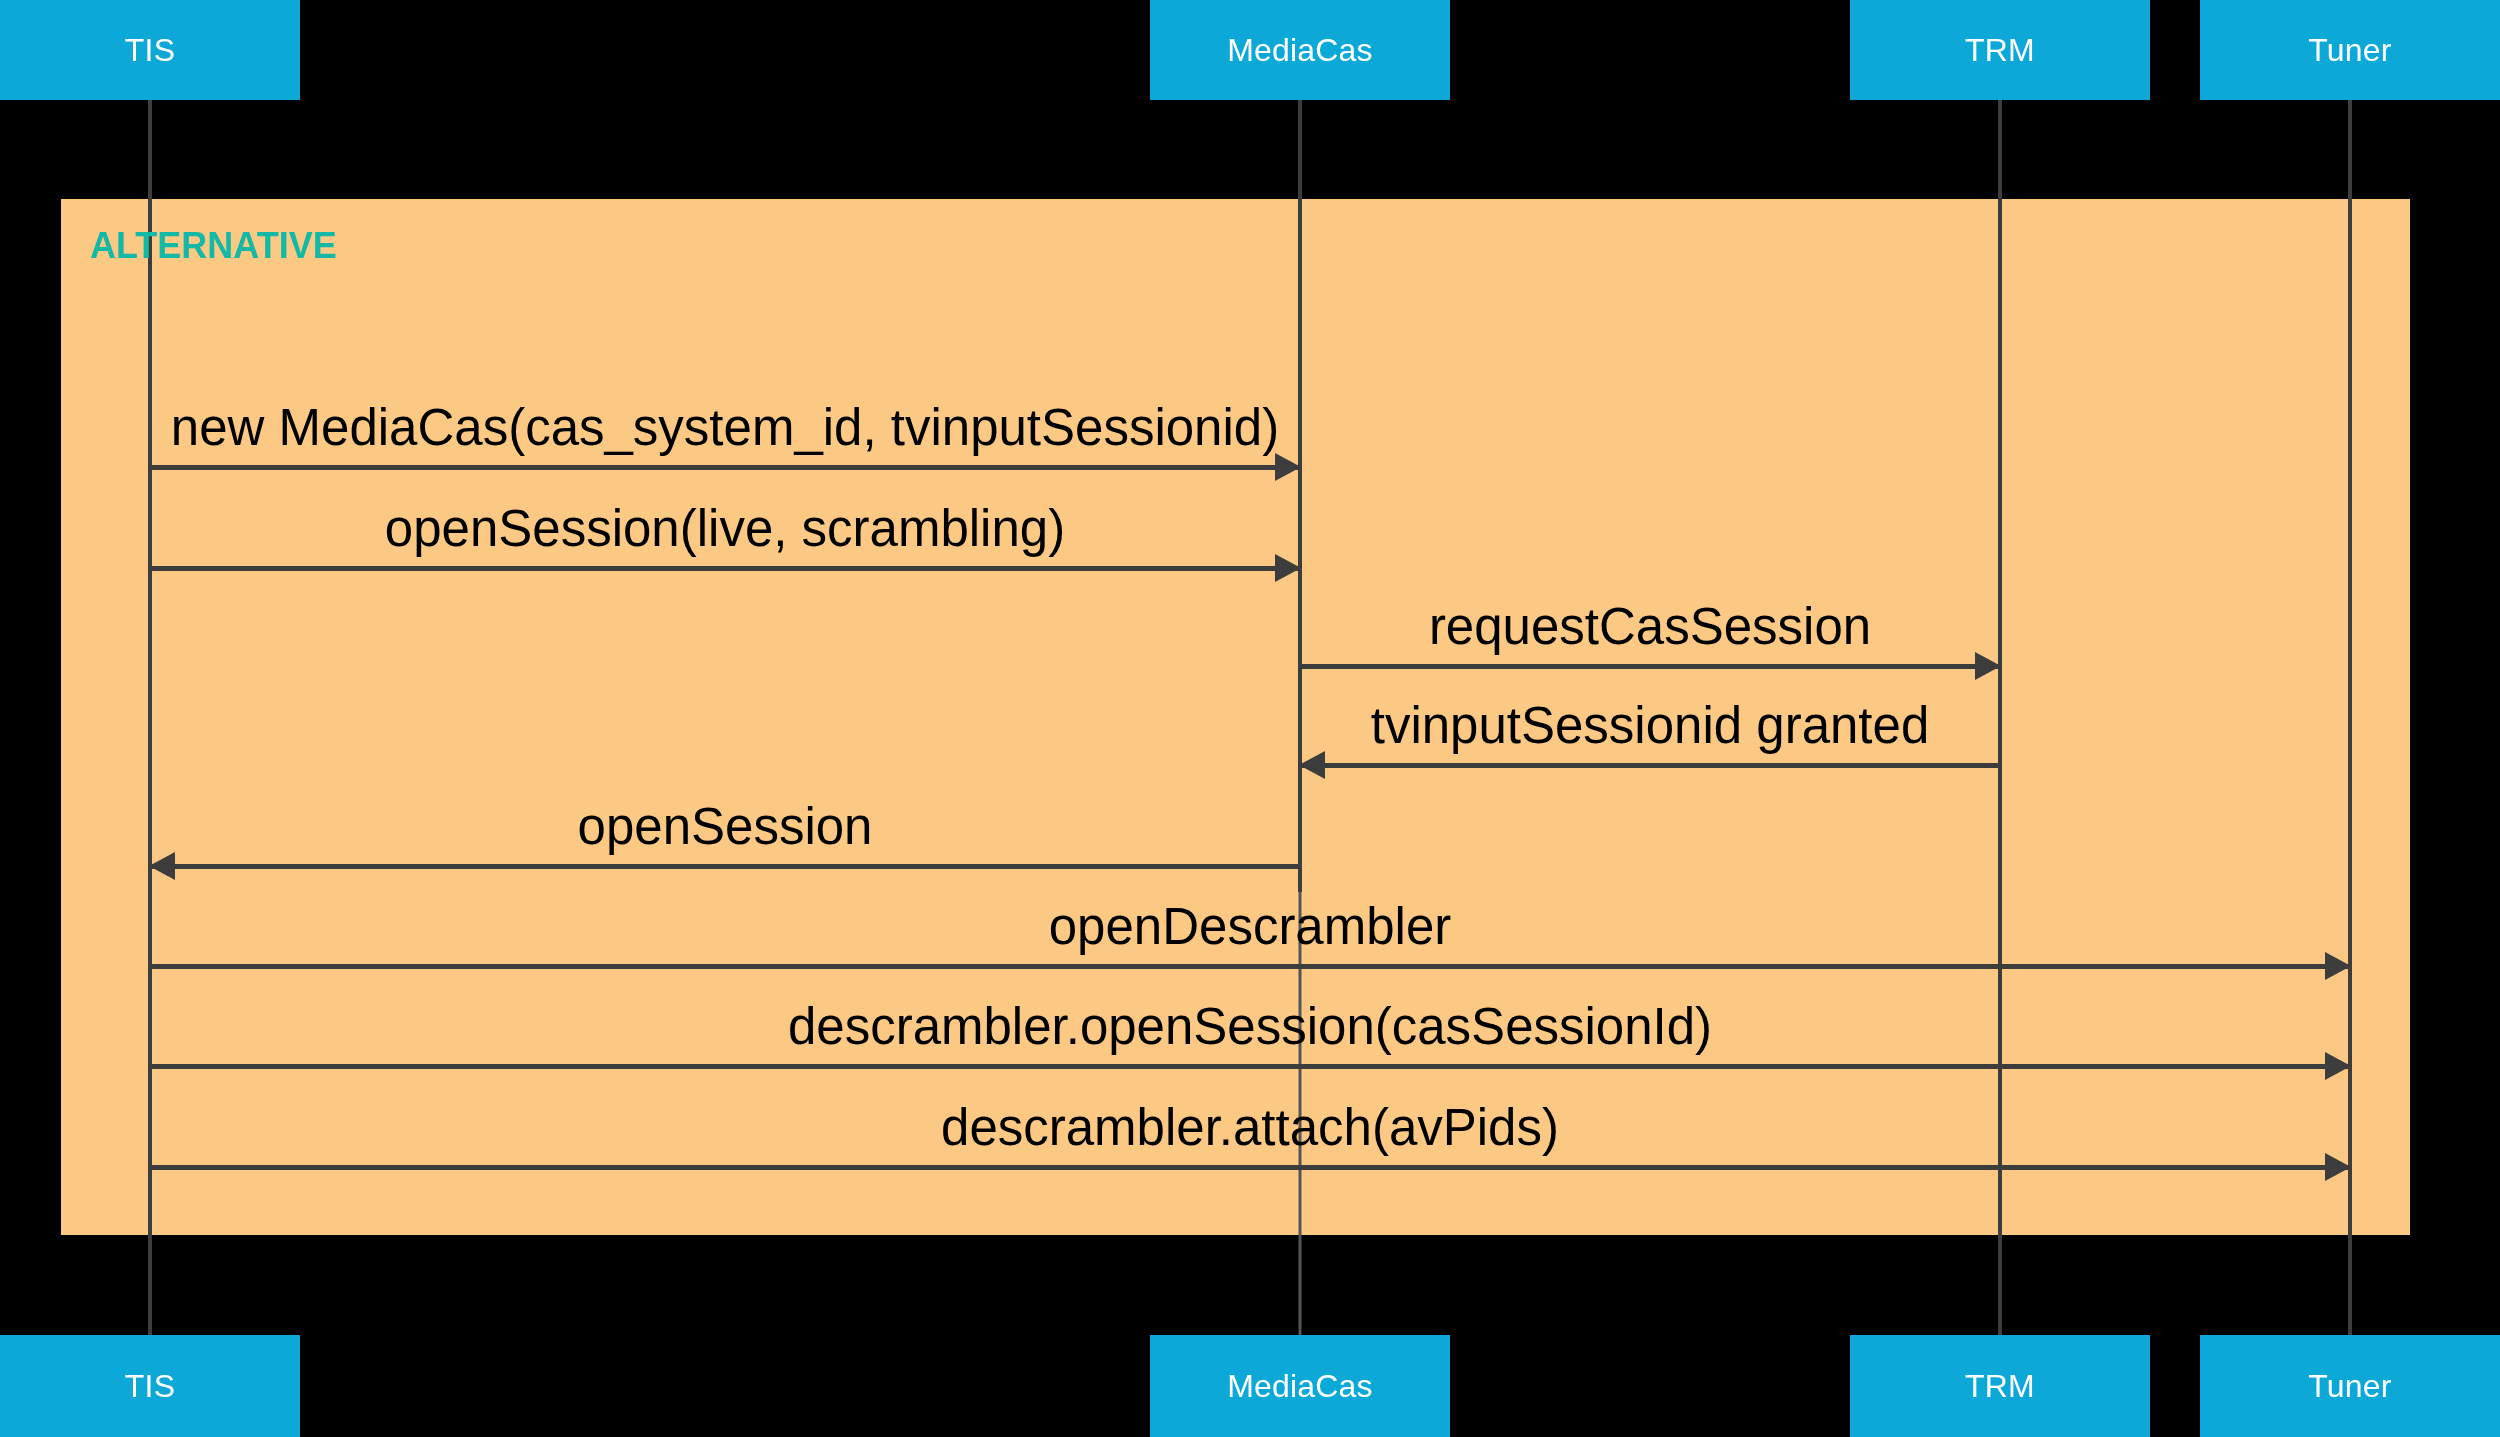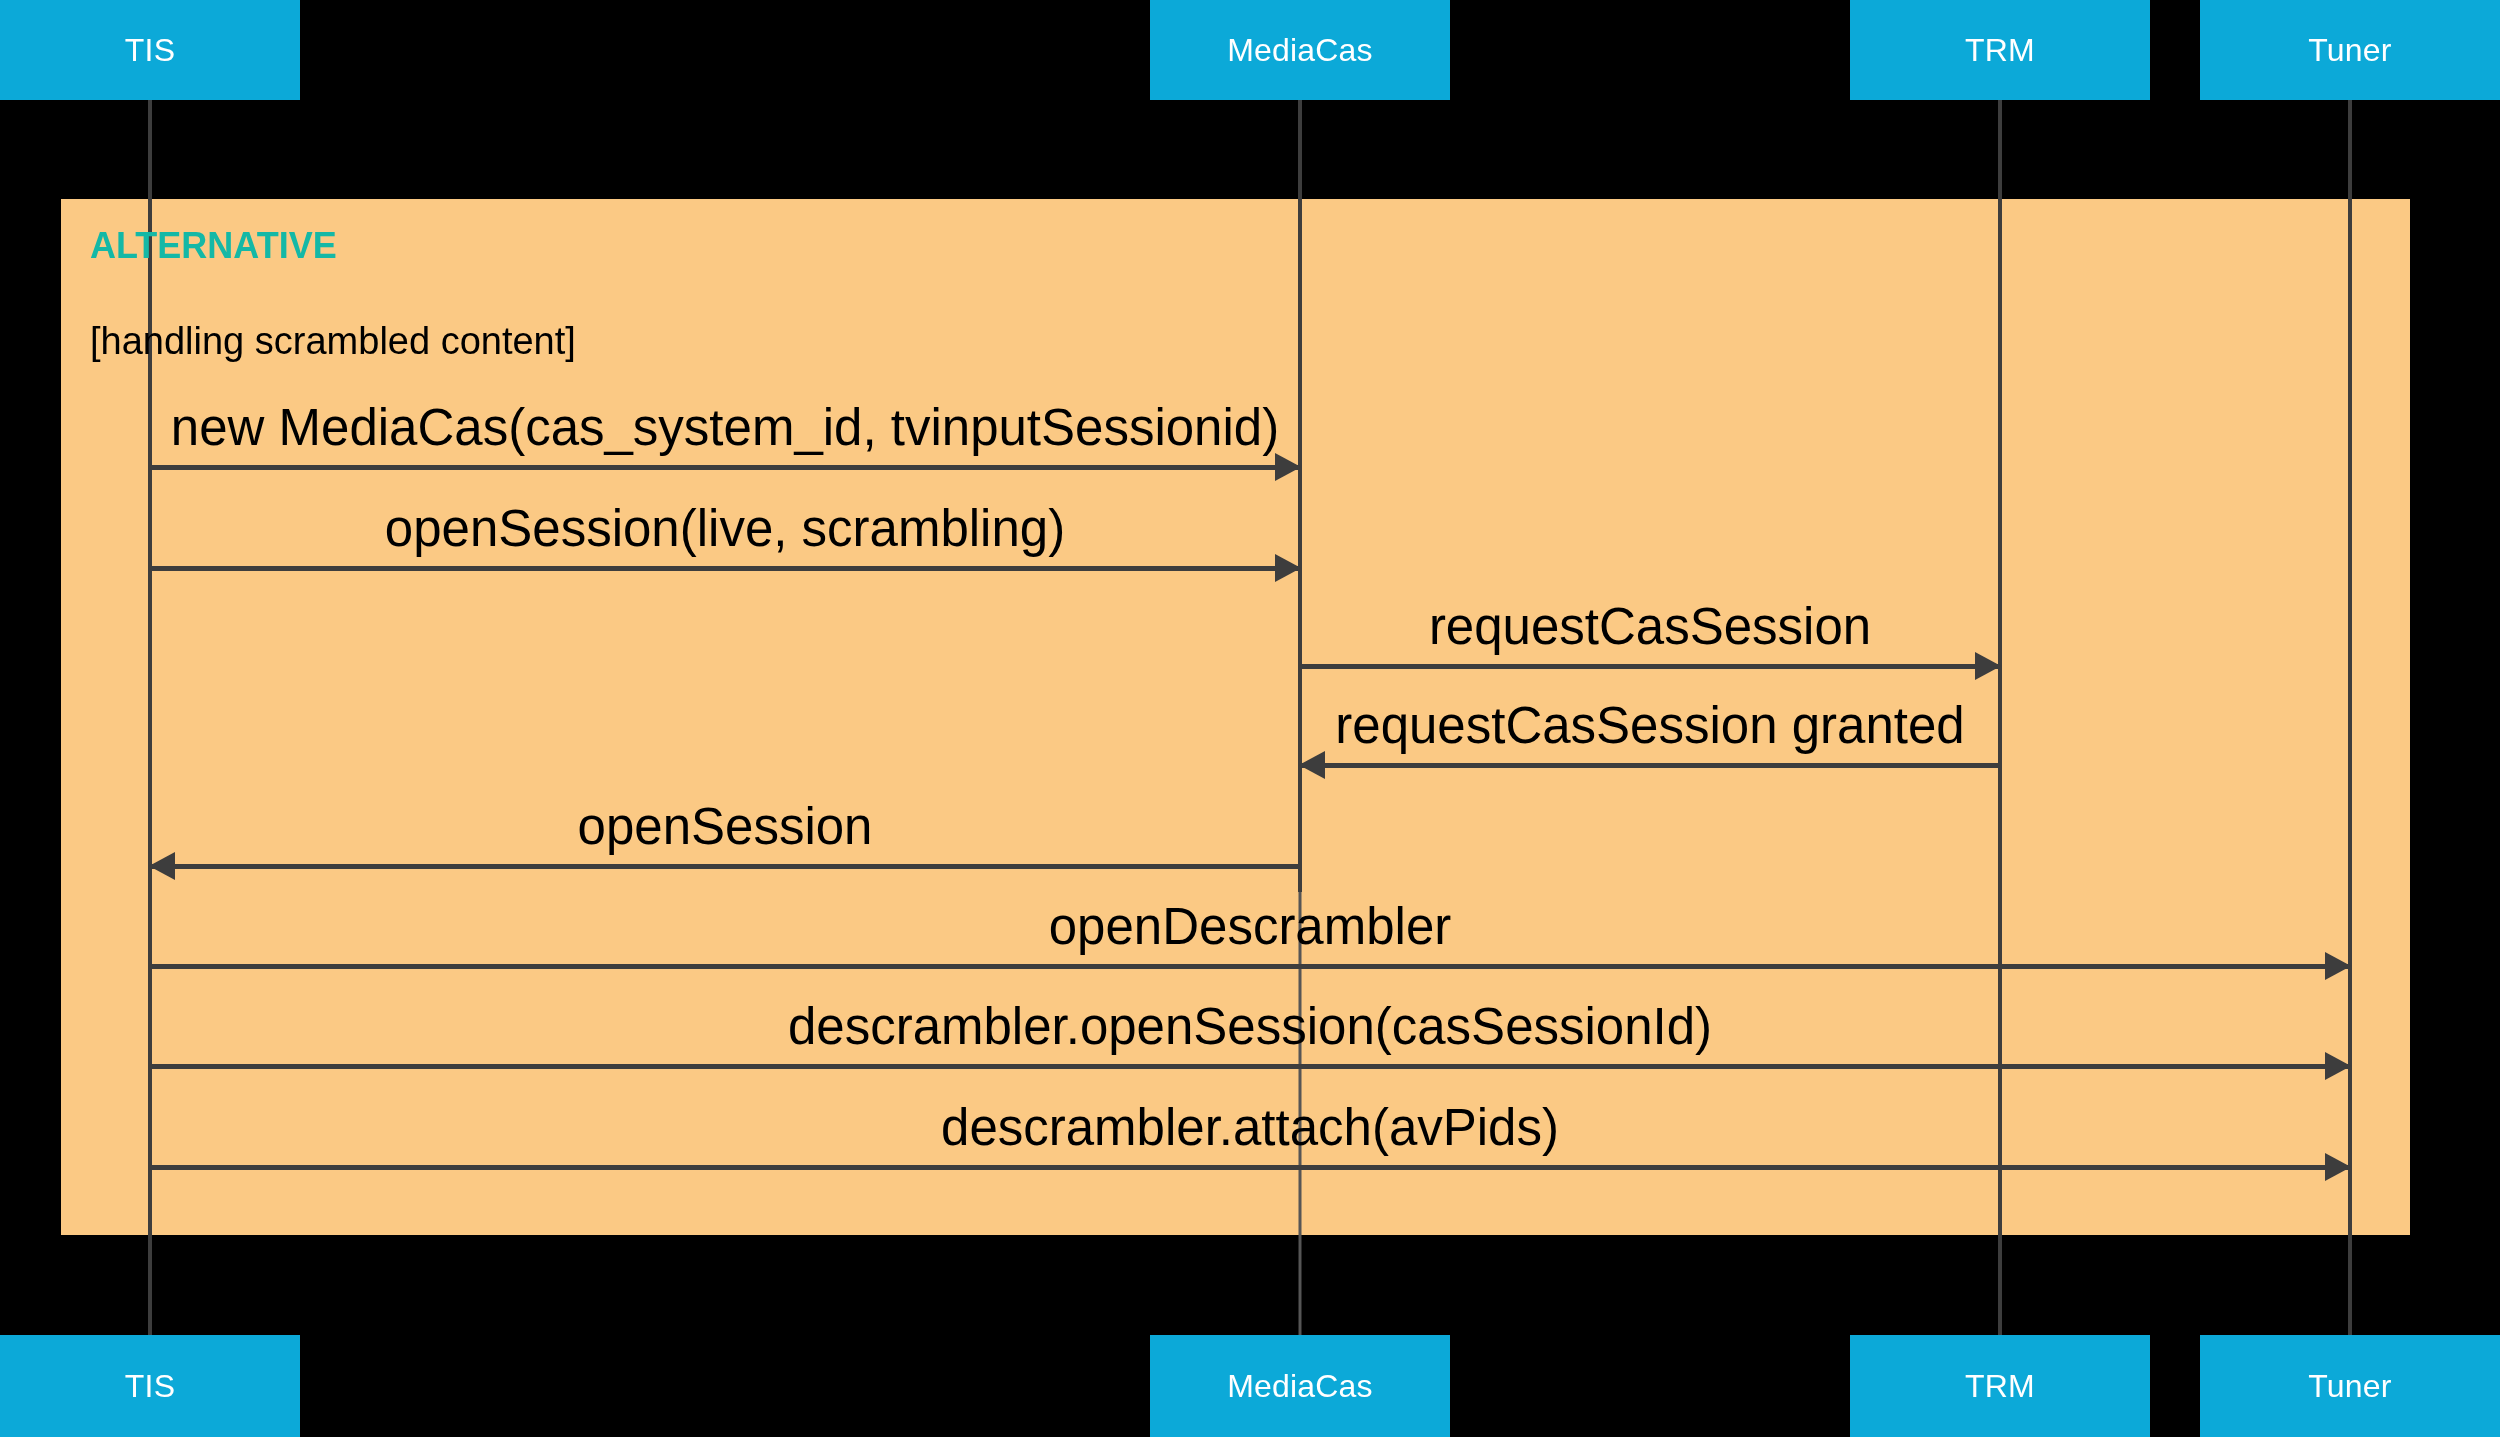--- a/index.html
+++ b/index.html
@@ -132,21 +132,20 @@
 
   <div class="fragment" style="left:61px; top:199px; width:2349px; height:1036px;"></div>
 
   <div class="lifeline" style="left:150px; top:199px; height:1036px;"></div>
   <div class="lifeline" style="left:1300px; top:199px; height:693px;"></div>
   <div class="lifeline thin" style="left:1300px; top:892px; height:343px;"></div>
   <div class="lifeline" style="left:2000px; top:199px; height:1036px;"></div>
   <div class="lifeline" style="left:2350px; top:199px; height:1036px;"></div>
 
   <div class="fragment-title" style="left:90px; top:228px;">ALTERNATIVE</div>
-  <div class="fragment-guard" style="left:90px; top:322px;">[handling scrambled content]</div>
 
   <div class="message" style="left:150px; top:465px; width:1150px;">
     <div class="msg-line" style="width:1150px;"></div>
     <div class="msg-head right"></div>
     <div class="msg-label">new MediaCas(cas_system_id, tvinputSessionid)</div>
   </div>
 
   <div class="message" style="left:150px; top:566px; width:1150px;">
     <div class="msg-line" style="width:1150px;"></div>
     <div class="msg-head right"></div>
@@ -155,21 +154,21 @@
 
   <div class="message" style="left:1300px; top:664px; width:700px;">
     <div class="msg-line" style="width:700px;"></div>
     <div class="msg-head right"></div>
     <div class="msg-label">requestCasSession</div>
   </div>
 
   <div class="message" style="left:1300px; top:763px; width:700px;">
     <div class="msg-line" style="width:700px;"></div>
     <div class="msg-head left"></div>
-    <div class="msg-label">requestCasSession granted</div>
+    <div class="msg-label">tvinputSessionid granted</div>
   </div>
 
   <div class="message" style="left:150px; top:864px; width:1150px;">
     <div class="msg-line" style="width:1150px;"></div>
     <div class="msg-head left"></div>
     <div class="msg-label">openSession</div>
   </div>
 
   <div class="message" style="left:150px; top:964px; width:2200px;">
     <div class="msg-line" style="width:2200px;"></div>

